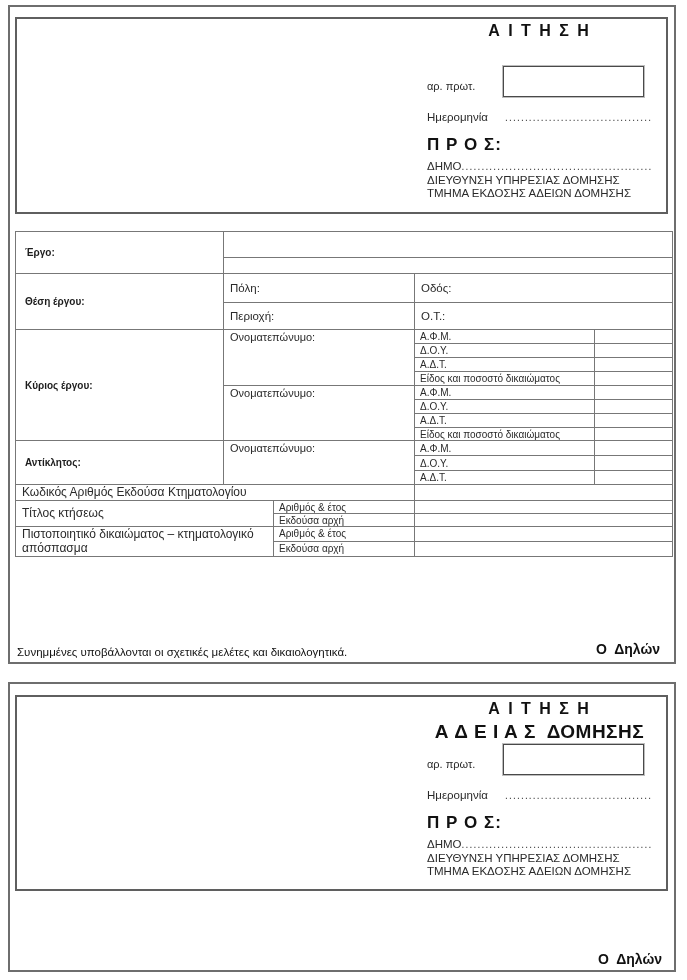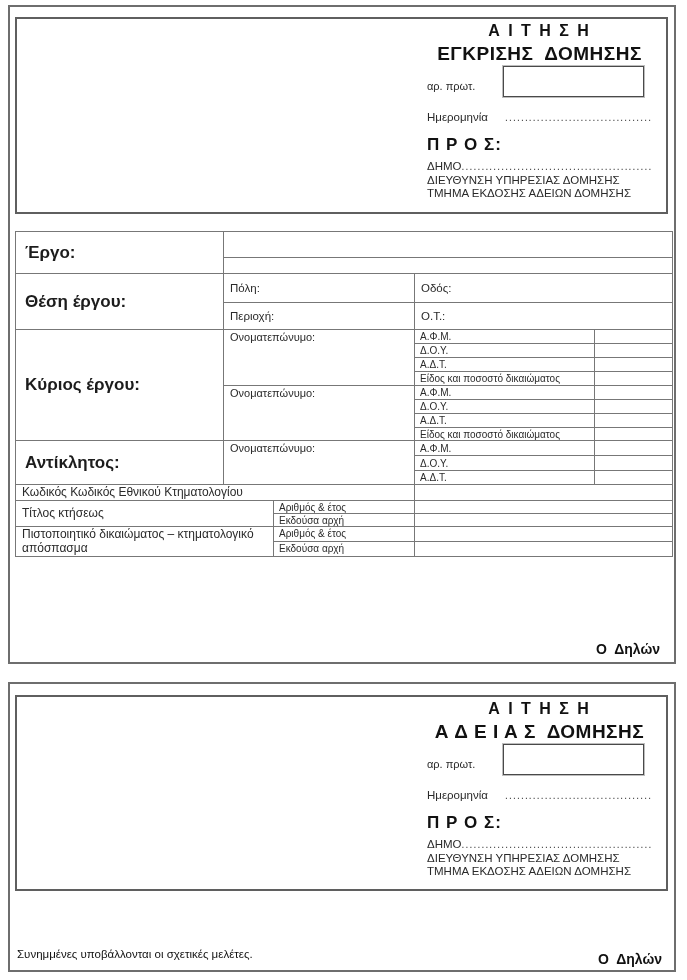--- a/index.html
+++ b/index.html
@@ -21,40 +21,39 @@
   .pros{position:absolute;top:116px;left:0;font-size:17px;font-weight:bold;letter-spacing:1px;
         white-space:pre;color:#111;}
   .dimo-row{position:absolute;top:141px;left:0;width:100%;display:flex;align-items:baseline;}
   .dimo-label{font-size:11.5px;color:#2a2a2a;}
   .toline2{position:absolute;top:155px;left:0;font-size:11.5px;color:#2a2a2a;white-space:nowrap;}
   .toline3{position:absolute;top:168px;left:0;font-size:11.5px;color:#2a2a2a;white-space:nowrap;}
   .tablewrap{position:absolute;left:5px;top:224px;width:657px;}
   table{border-collapse:collapse;table-layout:fixed;width:657px;}
   .btable{margin-top:-1px;}
   td{border:1px solid #777;padding:0;overflow:hidden;background:#fff;}
-  td.lblA{font-weight:bold;font-size:17px;padding-left:9px;vertical-align:middle;color:#1c1c1c;}
+  td.lblA{font-weight:bold;font-size:10px;padding-left:9px;vertical-align:middle;color:#1c1c1c;}
   td.sub{font-size:11.5px;padding-left:6px;vertical-align:middle;color:#2a2a2a;}
   td.onm{font-size:11px;padding-left:6px;vertical-align:top;padding-top:1px;color:#2a2a2a;}
   td.sm{font-size:10px;padding-left:5px;vertical-align:middle;color:#2a2a2a;}
   td.kod{font-size:12px;padding-left:6px;vertical-align:middle;color:#2a2a2a;line-height:1.2;}
   td.fld{background:#fff;}
   .signature{position:absolute;font-size:14px;font-weight:600;color:#111;white-space:pre;margin-top:17px;}
   .footnote{position:absolute;font-size:11.5px;font-weight:500;color:#111;white-space:nowrap;}
 </style>
 </head>
 <body>
 
 <div class="page">
 
   <div class="sheet" style="top:5px;height:659px;">
 
     <div class="innerbox" style="left:5px;top:10px;width:653px;height:197px;">
       <div class="hdr">
         <div class="t1">Α Ι Τ Η Σ Η</div>
-        <div class="t2">ΕΓΚΡΙΣΗΣ  ΔΟΜΗΣΗΣ</div>
         <div class="proto-row">
           <span class="proto-label">αρ. πρωτ.</span>
           <span class="proto-box"></span>
         </div>
         <div class="date-row">
           <span class="date-label">Ημερομηνία</span>
           <span class="leader">......................................................................</span>
         </div>
         <div class="pros">Π Ρ Ο Σ:</div>
         <div class="dimo-row">
@@ -144,21 +143,21 @@
         </table>
 
       <table class="btable">
         <colgroup>
             <col style="width:258px">
             <col style="width:141px">
             <col style="width:258px">
           </colgroup>
         <tbody>
             <tr style="height:16px">
-          <td class="kod" colspan="2">Κωδικός Κωδικός Εθνικού Κτηματολογίου</td>
+          <td class="kod" colspan="2">Κωδικός Αριθμός Εκδούσα Κτηματολογίου</td>
           <td class="fld"></td>
         </tr>
         <tr style="height:13px">
           <td class="kod" rowspan="2">Τίτλος κτήσεως</td>
           <td class="sm">Αριθμός &amp; έτος</td>
           <td class="fld"></td>
         </tr>
         <tr style="height:13px">
           <td class="sm">Εκδούσα αρχή</td>
           <td class="fld"></td>
@@ -170,20 +169,21 @@
         </tr>
         <tr style="height:14px">
           <td class="sm">Εκδούσα αρχή</td>
           <td class="fld"></td>
         </tr>
       </tbody>
         </table>
     </div>
 
     <div class="signature" style="top:617px;right:14px;">Ο  Δηλών</div>
+    <div class="footnote" style="left:7px;top:639px;">Συνημμένες υποβάλλονται οι σχετικές μελέτες και δικαιολογητικά.</div>
   </div>
 
   <div class="sheet" style="top:682px;height:290px;">
 
     <div class="innerbox" style="left:5px;top:11px;width:653px;height:196px;">
       <div class="hdr">
         <div class="t1">Α Ι Τ Η Σ Η</div>
         <div class="t2">Α Δ Ε Ι Α Σ  ΔΟΜΗΣΗΣ</div>
         <div class="proto-row">
           <span class="proto-label">αρ. πρωτ.</span>
@@ -197,16 +197,15 @@
         <div class="dimo-row">
           <span class="dimo-label">ΔΗΜΟ</span>
           <span class="leader">......................................................................</span>
         </div>
         <div class="toline2">ΔΙΕΥΘΥΝΣΗ ΥΠΗΡΕΣΙΑΣ ΔΟΜΗΣΗΣ</div>
         <div class="toline3">ΤΜΗΜΑ ΕΚΔΟΣΗΣ ΑΔΕΙΩΝ ΔΟΜΗΣΗΣ</div>
       </div>
     </div>
 
     <div class="signature" style="top:250px;right:12px;">Ο  Δηλών</div>
-    <div class="footnote" style="left:7px;top:264px;">Συνημμένες υποβάλλονται οι σχετικές μελέτες.</div>
   </div>
 
 </div>
 
 </body></html>

